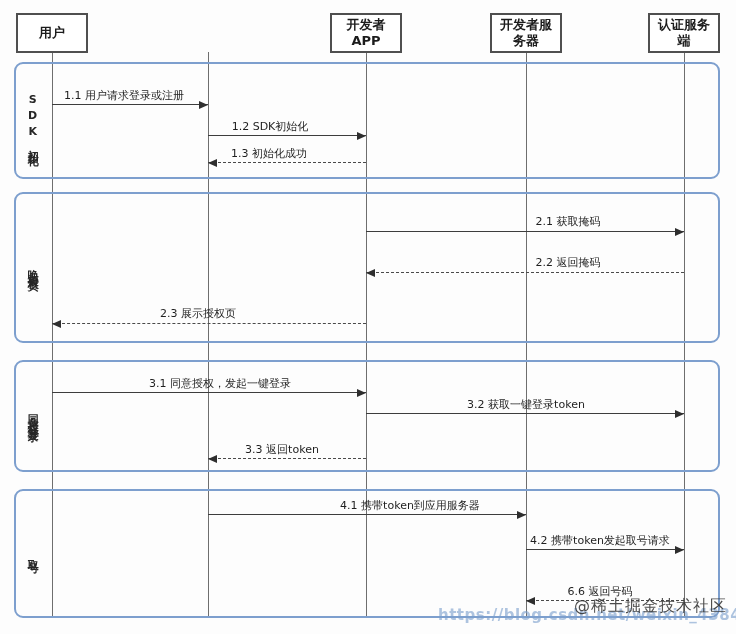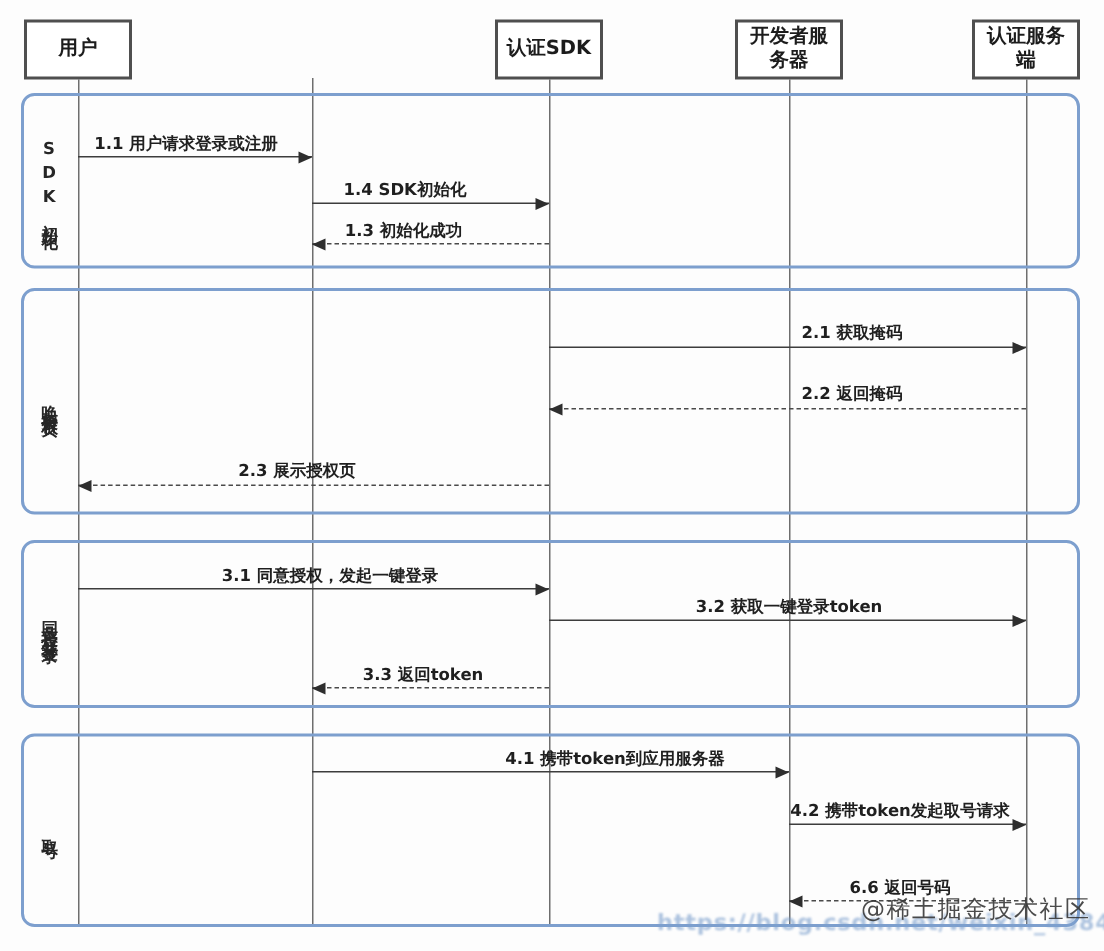--- a/index.html
+++ b/index.html
@@ -31,21 +31,21 @@
   }
   
   .msg-line{position:absolute;height:0;z-index:4;}
   .solid{border-top:1.5px solid #3d3d3d;}
   .dashed{border-top:1.5px dashed #4a4a4a;}
   .head{position:absolute;width:0;height:0;border-top:4px solid transparent;border-bottom:4px solid transparent;z-index:5;}
   .head-r{border-left:9px solid #2e2e2e;}
   .head-l{border-right:9px solid #2e2e2e;}
   .msg-label{
     position:absolute;transform:translateX(-50%);white-space:nowrap;
-    font-size:11px;font-weight:700;color:#1f1f1f;z-index:5;
+    font-size:11px;font-weight:400;color:#1f1f1f;z-index:5;
   }
   
   .m0-line{left:52px;width:156px;top:104px}.m0-head{left:199px;top:101px}.m0-label{left:124px;top:88px}
   .m1-line{left:208px;width:158px;top:135px}.m1-head{left:357px;top:132px}.m1-label{left:270px;top:119px}
   .m2-line{left:208px;width:158px;top:162px}.m2-head{left:208px;top:159px}.m2-label{left:269px;top:146px}
   .m3-line{left:366px;width:318px;top:231px}.m3-head{left:675px;top:228px}.m3-label{left:568px;top:214px}
   .m4-line{left:366px;width:318px;top:272px}.m4-head{left:366px;top:269px}.m4-label{left:568px;top:255px}
   .m5-line{left:52px;width:314px;top:323px}.m5-head{left:52px;top:320px}.m5-label{left:198px;top:306px}
   .m6-line{left:52px;width:314px;top:392px}.m6-head{left:357px;top:389px}.m6-label{left:220px;top:376px}
   .m7-line{left:366px;width:318px;top:413px}.m7-head{left:675px;top:410px}.m7-label{left:526px;top:397px}
@@ -72,21 +72,21 @@
   <div class="lifeline ll-0"></div>
   <div class="lifeline ll-1"></div>
   <div class="lifeline ll-2"></div>
   <div class="lifeline ll-3"></div>
   <div class="lifeline ll-4"></div>
 
   <div class="actor actor-0">
       <span>用户</span>
     </div>
   <div class="actor actor-2">
-      <span>认证SDK</span>
+      <span>开发者APP</span>
     </div>
   <div class="actor actor-4">
       <span>认证服务端</span>
     </div>
   <div class="actor actor-3">
       <span>开发者服务器</span>
     </div>
 
   <div class="group g0">
     <span class="glabel">SDK初始化</span>
@@ -100,21 +100,21 @@
   <div class="group g3">
     <span class="glabel">取号</span>
   </div>
 
   <div>
     <span class="msg-label m0-label">1.1 用户请求登录或注册</span>
     <div class="msg-line solid m0-line"></div>
     <div class="head head-r m0-head"></div>
   </div>
   <div>
-    <span class="msg-label m1-label">1.4 SDK初始化</span>
+    <span class="msg-label m1-label">1.2 SDK初始化</span>
     <div class="msg-line solid m1-line"></div>
     <div class="head head-r m1-head"></div>
   </div>
   <div>
     <span class="msg-label m2-label">1.3 初始化成功</span>
     <div class="msg-line dashed m2-line"></div>
     <div class="head head-l m2-head"></div>
   </div>
   <div>
     <span class="msg-label m3-label">2.1 获取掩码</span>

